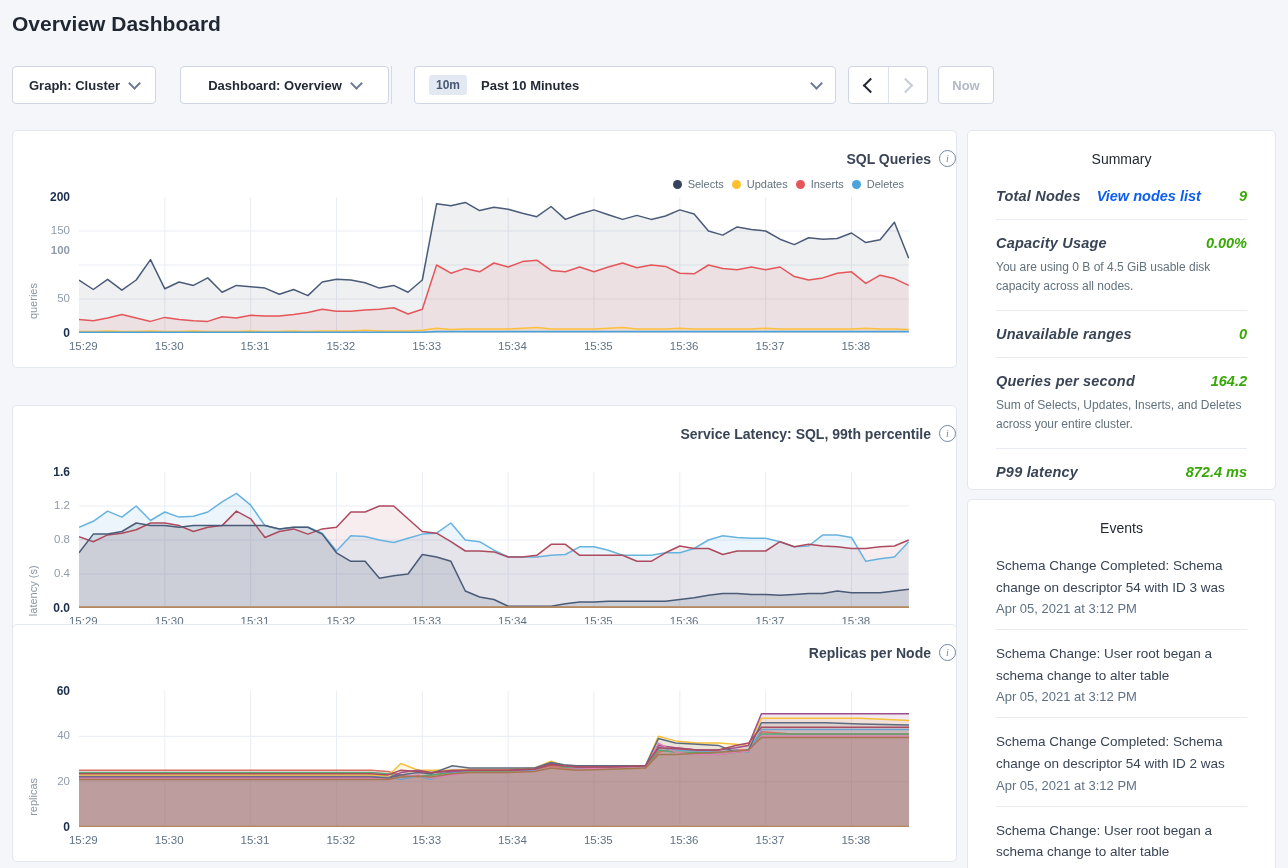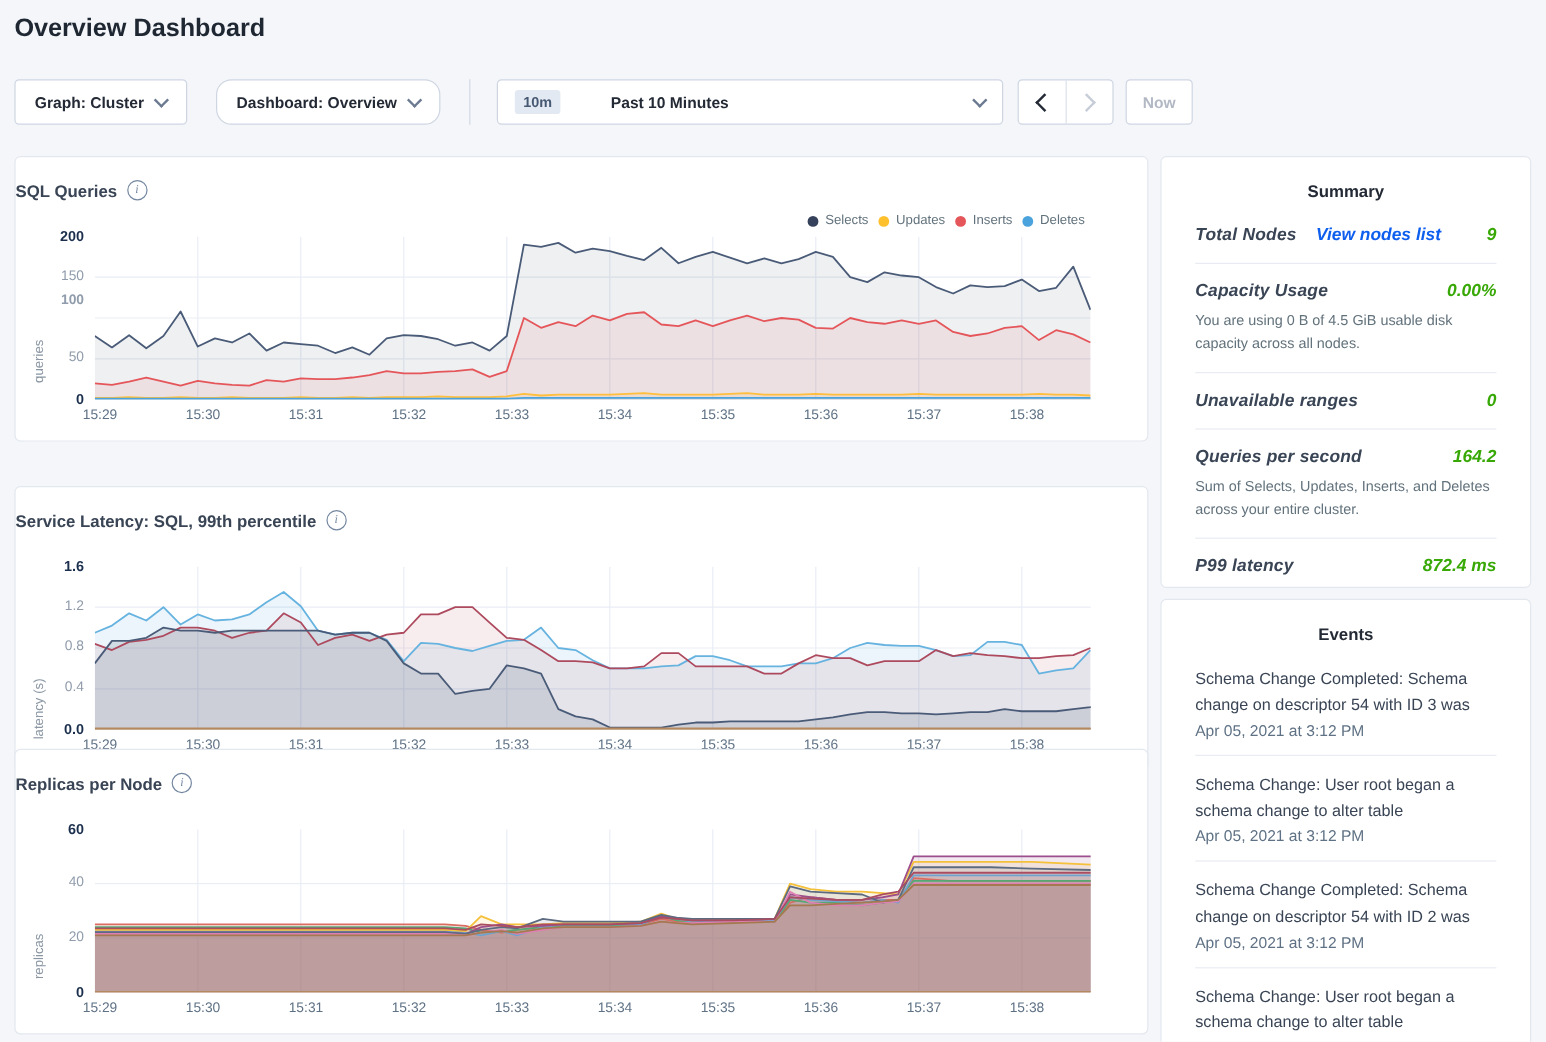--- a/index.html
+++ b/index.html
@@ -8,60 +8,60 @@
     background:#f4f6fa;font-family:"Liberation Sans",sans-serif;color:#394455;
   }
   .page-title{position:absolute;left:12px;top:12px;font-size:21px;font-weight:700;color:#1f2732;}
   
   .ctl{position:absolute;top:66px;height:38px;box-sizing:border-box;background:#fff;
        border:1px solid #cfd6e2;border-radius:4px;display:flex;align-items:center;cursor:pointer;}
   .ctl .lbl{font-size:13px;font-weight:700;color:#242a35;text-align:center;}
   .chev{width:7px;height:7px;border-right:2px solid #6b7a90;border-bottom:2px solid #6b7a90;
         transform:rotate(45deg);margin-left:10px;margin-top:-4px;}
   #graph-dd{left:12px;width:144px;justify-content:center;}
-  #dash-dd{left:180px;width:187px;justify-content:center;border-radius:13px;}
+  #dash-dd{left:180px;width:209px;justify-content:center;}
   .vdiv{position:absolute;left:391px;top:66px;height:38px;width:1px;background:#d4dae4;}
-  #time-picker{left:414px;width:422px;padding:0 14px;gap:28px;}
+  #time-picker{left:414px;width:422px;padding:0 14px;}
   #time-picker .badge{background:#e3e9f2;color:#475872;font-size:12px;font-weight:700;
         border-radius:3px;padding:3px 7px;margin-right:14px;}
   #time-picker .chev{margin-left:auto;}
   .arrow-group{position:absolute;left:848px;top:66px;width:80px;height:38px;box-sizing:border-box;
         background:#fff;border:1px solid #cfd6e2;border-radius:4px;display:flex;}
   .arrow-btn{flex:1;display:flex;align-items:center;justify-content:center;cursor:pointer;}
   .arrow-btn + .arrow-btn{border-left:1px solid #dde2ea;}
   .arr{width:9px;height:9px;border-right:2.5px solid #242a35;border-bottom:2.5px solid #242a35;}
   .arr.left{transform:rotate(135deg);margin-left:4px;}
   .arr.right{transform:rotate(-45deg);margin-right:4px;border-color:#c7cdd8;}
   #now-btn{left:938px;width:56px;justify-content:center;}
   #now-btn .lbl{color:#b2b9c4;}
   
   .chart-panel{position:absolute;left:12px;width:945px;height:238px;background:#fff;
         border:1px solid #e3e8ef;border-radius:5px;box-sizing:border-box;}
   #chart0{top:130px;} #chart1{top:377px;margin-top:28px;} #chart2{top:624px;}
-  .chart-title{display:flex;justify-content:flex-start;align-items:center;gap:8px;padding-top:19px;
+  .chart-title{display:flex;justify-content:flex-end;align-items:center;gap:8px;padding-top:19px;
         font-size:14px;font-weight:700;color:#394455;}
   .info-icon{width:15px;height:15px;border:1px solid #7487a0;border-radius:50%;color:#7487a0;
         font-size:10px;font-weight:400;display:flex;align-items:center;justify-content:center;
         font-family:"Liberation Serif",serif;font-style:italic;cursor:pointer;}
   .legend{position:absolute;top:47px;right:52px;display:flex;gap:8px;}
   .legend-item{display:flex;align-items:center;gap:6px;font-size:11px;color:#62727c;}
   .legend-dot{width:9px;height:9px;border-radius:50%;}
   .plot{position:absolute;left:66px;top:66px;width:830px;height:136px;}
   .plot svg{position:absolute;left:0;top:0;display:block;}
   .ytick{position:absolute;right:100%;margin-right:9px;font-size:11.5px;color:#909cab;white-space:nowrap;}
   .ytick.bold{font-weight:700;color:#1b2f4d;font-size:12px;}
   .xtick{position:absolute;top:143px;transform:translateX(-35%);font-size:11.5px;color:#5f7285;}
   .unit{position:absolute;left:-52px;top:50%;transform:translate(0,-50%);writing-mode:vertical-rl;
         rotate:180deg;font-size:11px;color:#8a96a3;}
   
   .side-panel{position:absolute;left:967px;width:309px;background:#fff;border:1px solid #e3e8ef;
         border-radius:5px;box-sizing:border-box;padding:0 28px;}
   #summary-panel{top:130px;height:360px;}
   #events-panel{top:499px;height:500px;}
-  .side-title{text-align:center;font-size:14px;font-weight:700;color:#242a35;padding:20px 0 6px;}
+  .side-title{text-align:center;font-size:14px;font-weight:400;color:#242a35;padding:20px 0 6px;}
   .srow{border-bottom:1px solid #e8ecf2;padding:15px 0;}
   .srow:last-child{border-bottom:none;}
   .srow-main{display:flex;align-items:baseline;font-size:14.5px;font-weight:700;font-style:italic;}
   .srow-label{color:#394455;letter-spacing:.2px;}
   .srow-link{color:#0f5fef;margin-left:16px;cursor:pointer;}
   .srow-value{margin-left:auto;color:#37a806;}
   .srow-desc{font-size:12px;font-weight:400;color:#62727c;line-height:1.55;margin-top:7px;}
   .event-item{border-bottom:1px solid #e8ecf2;padding:13px 0;}
   .event-item:last-child{border-bottom:none;}
   .event-msg{font-size:13.5px;color:#394455;line-height:1.6;}

